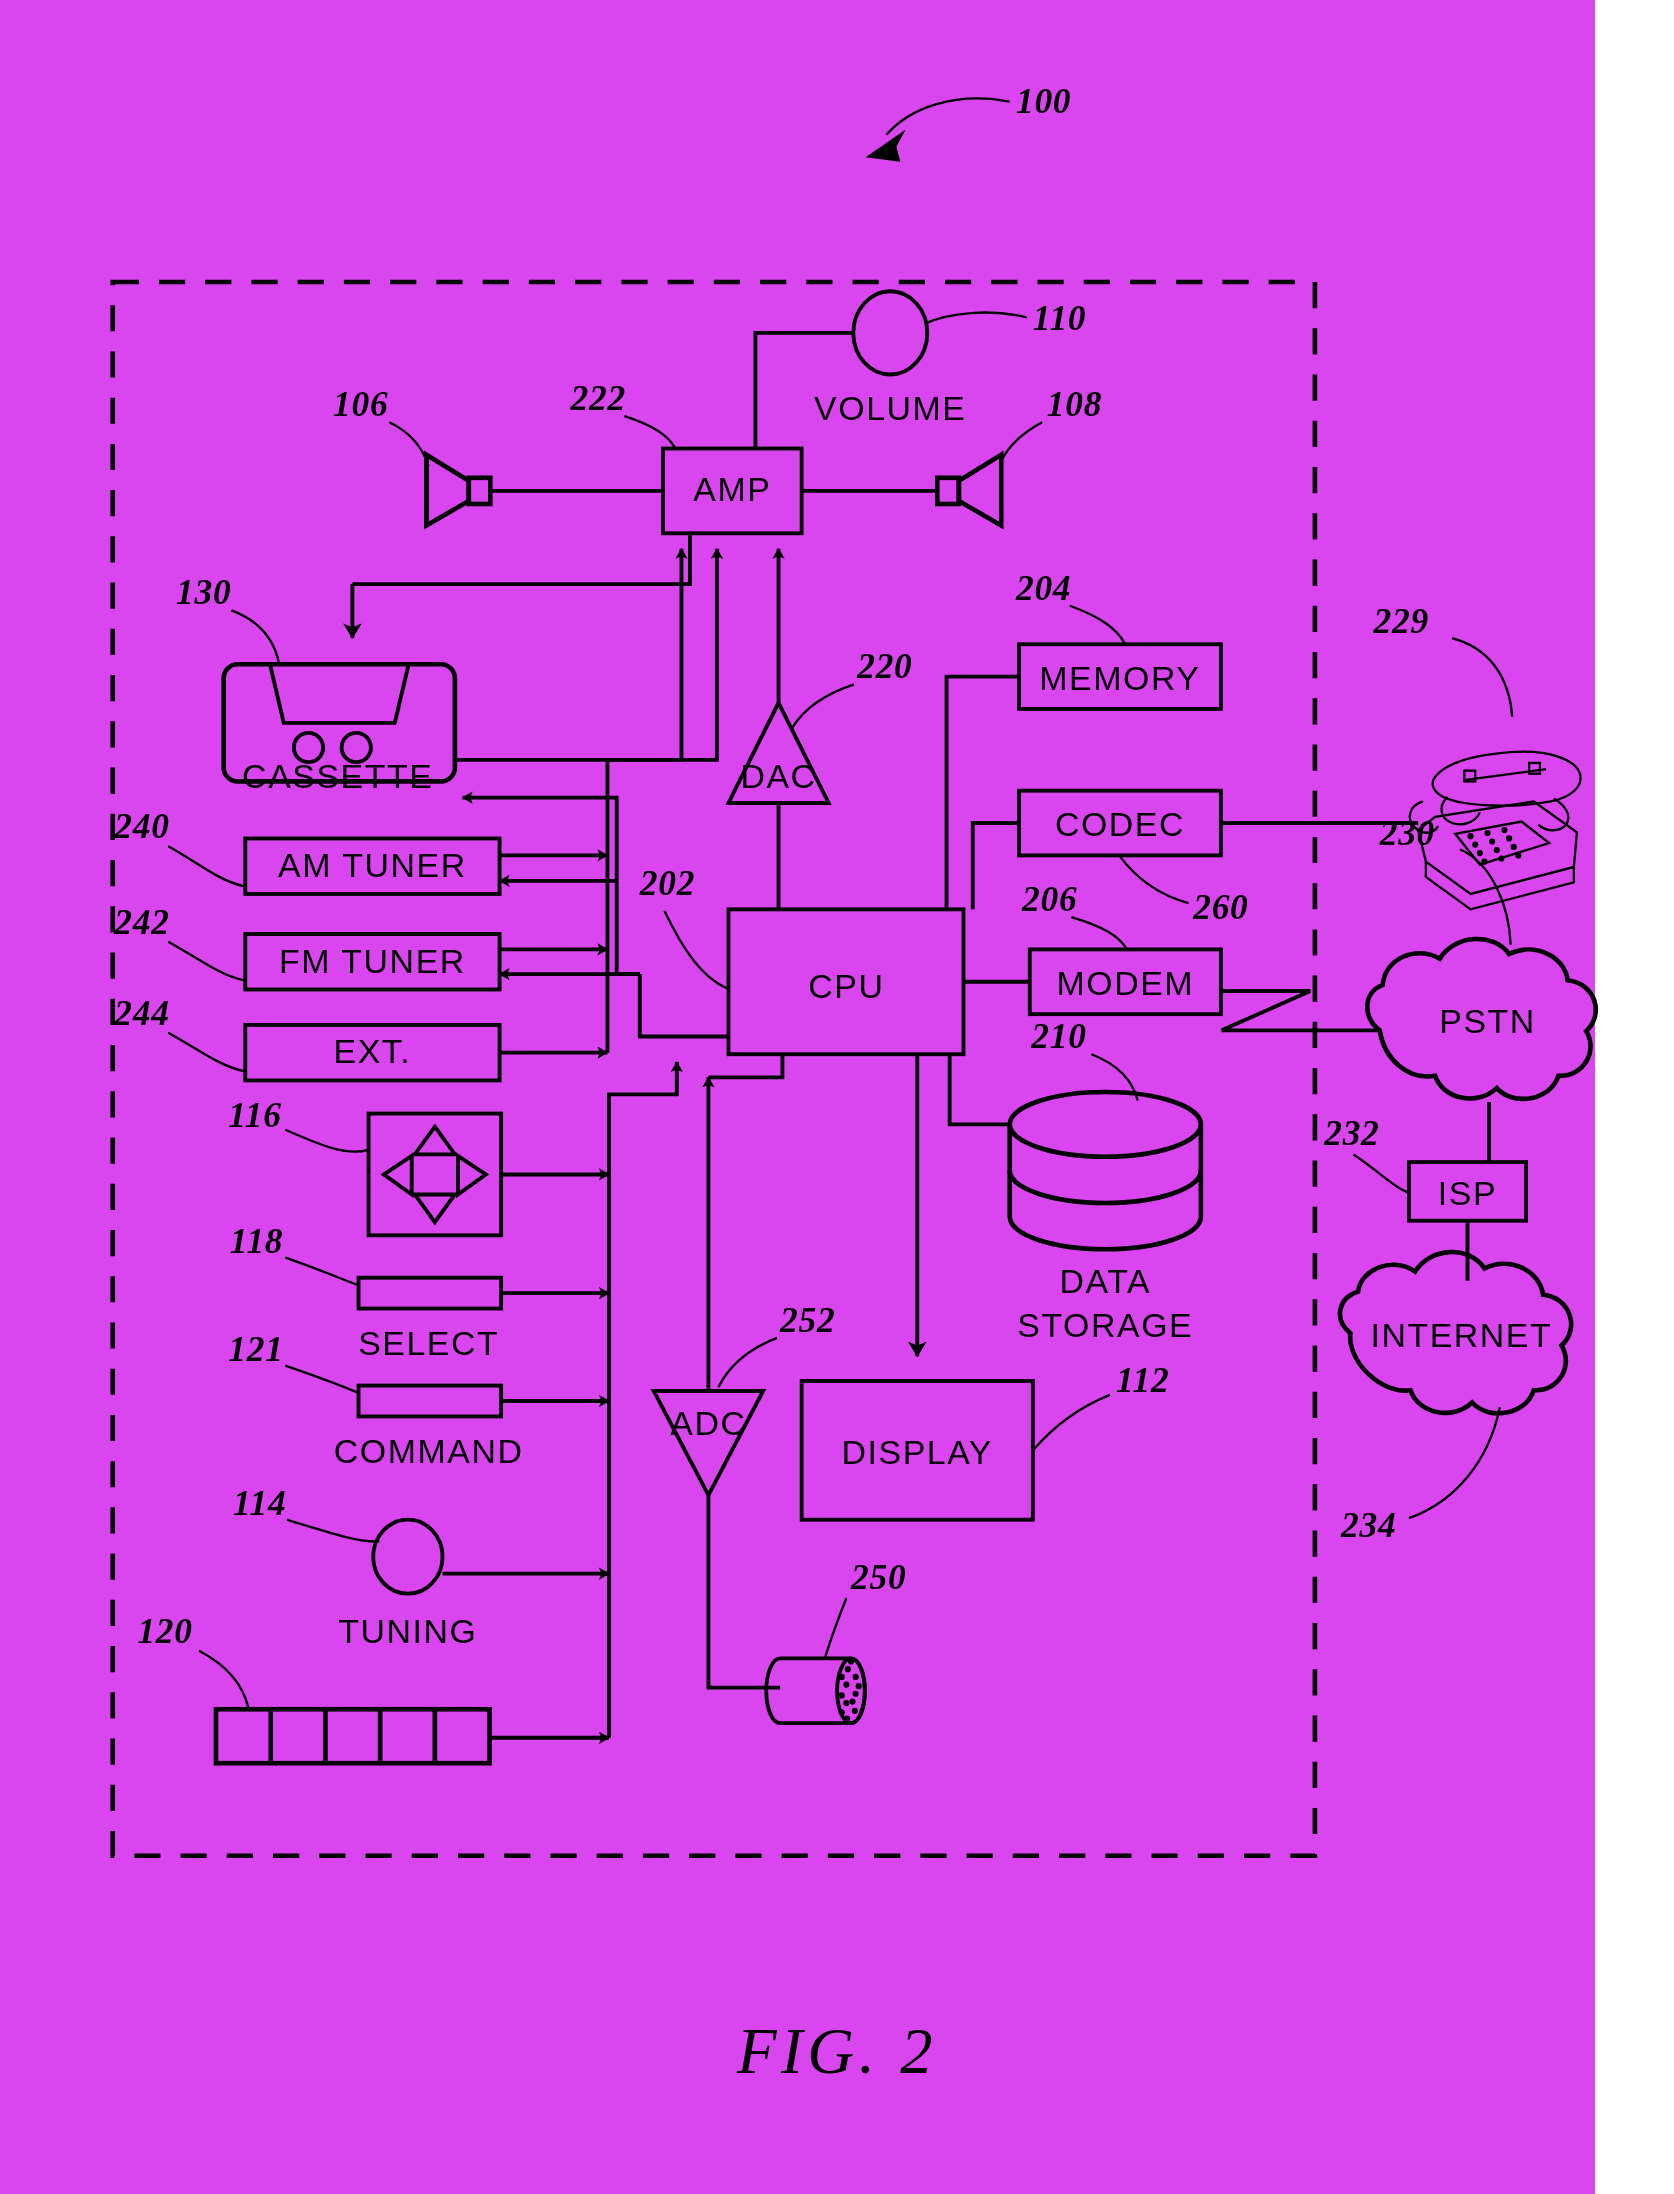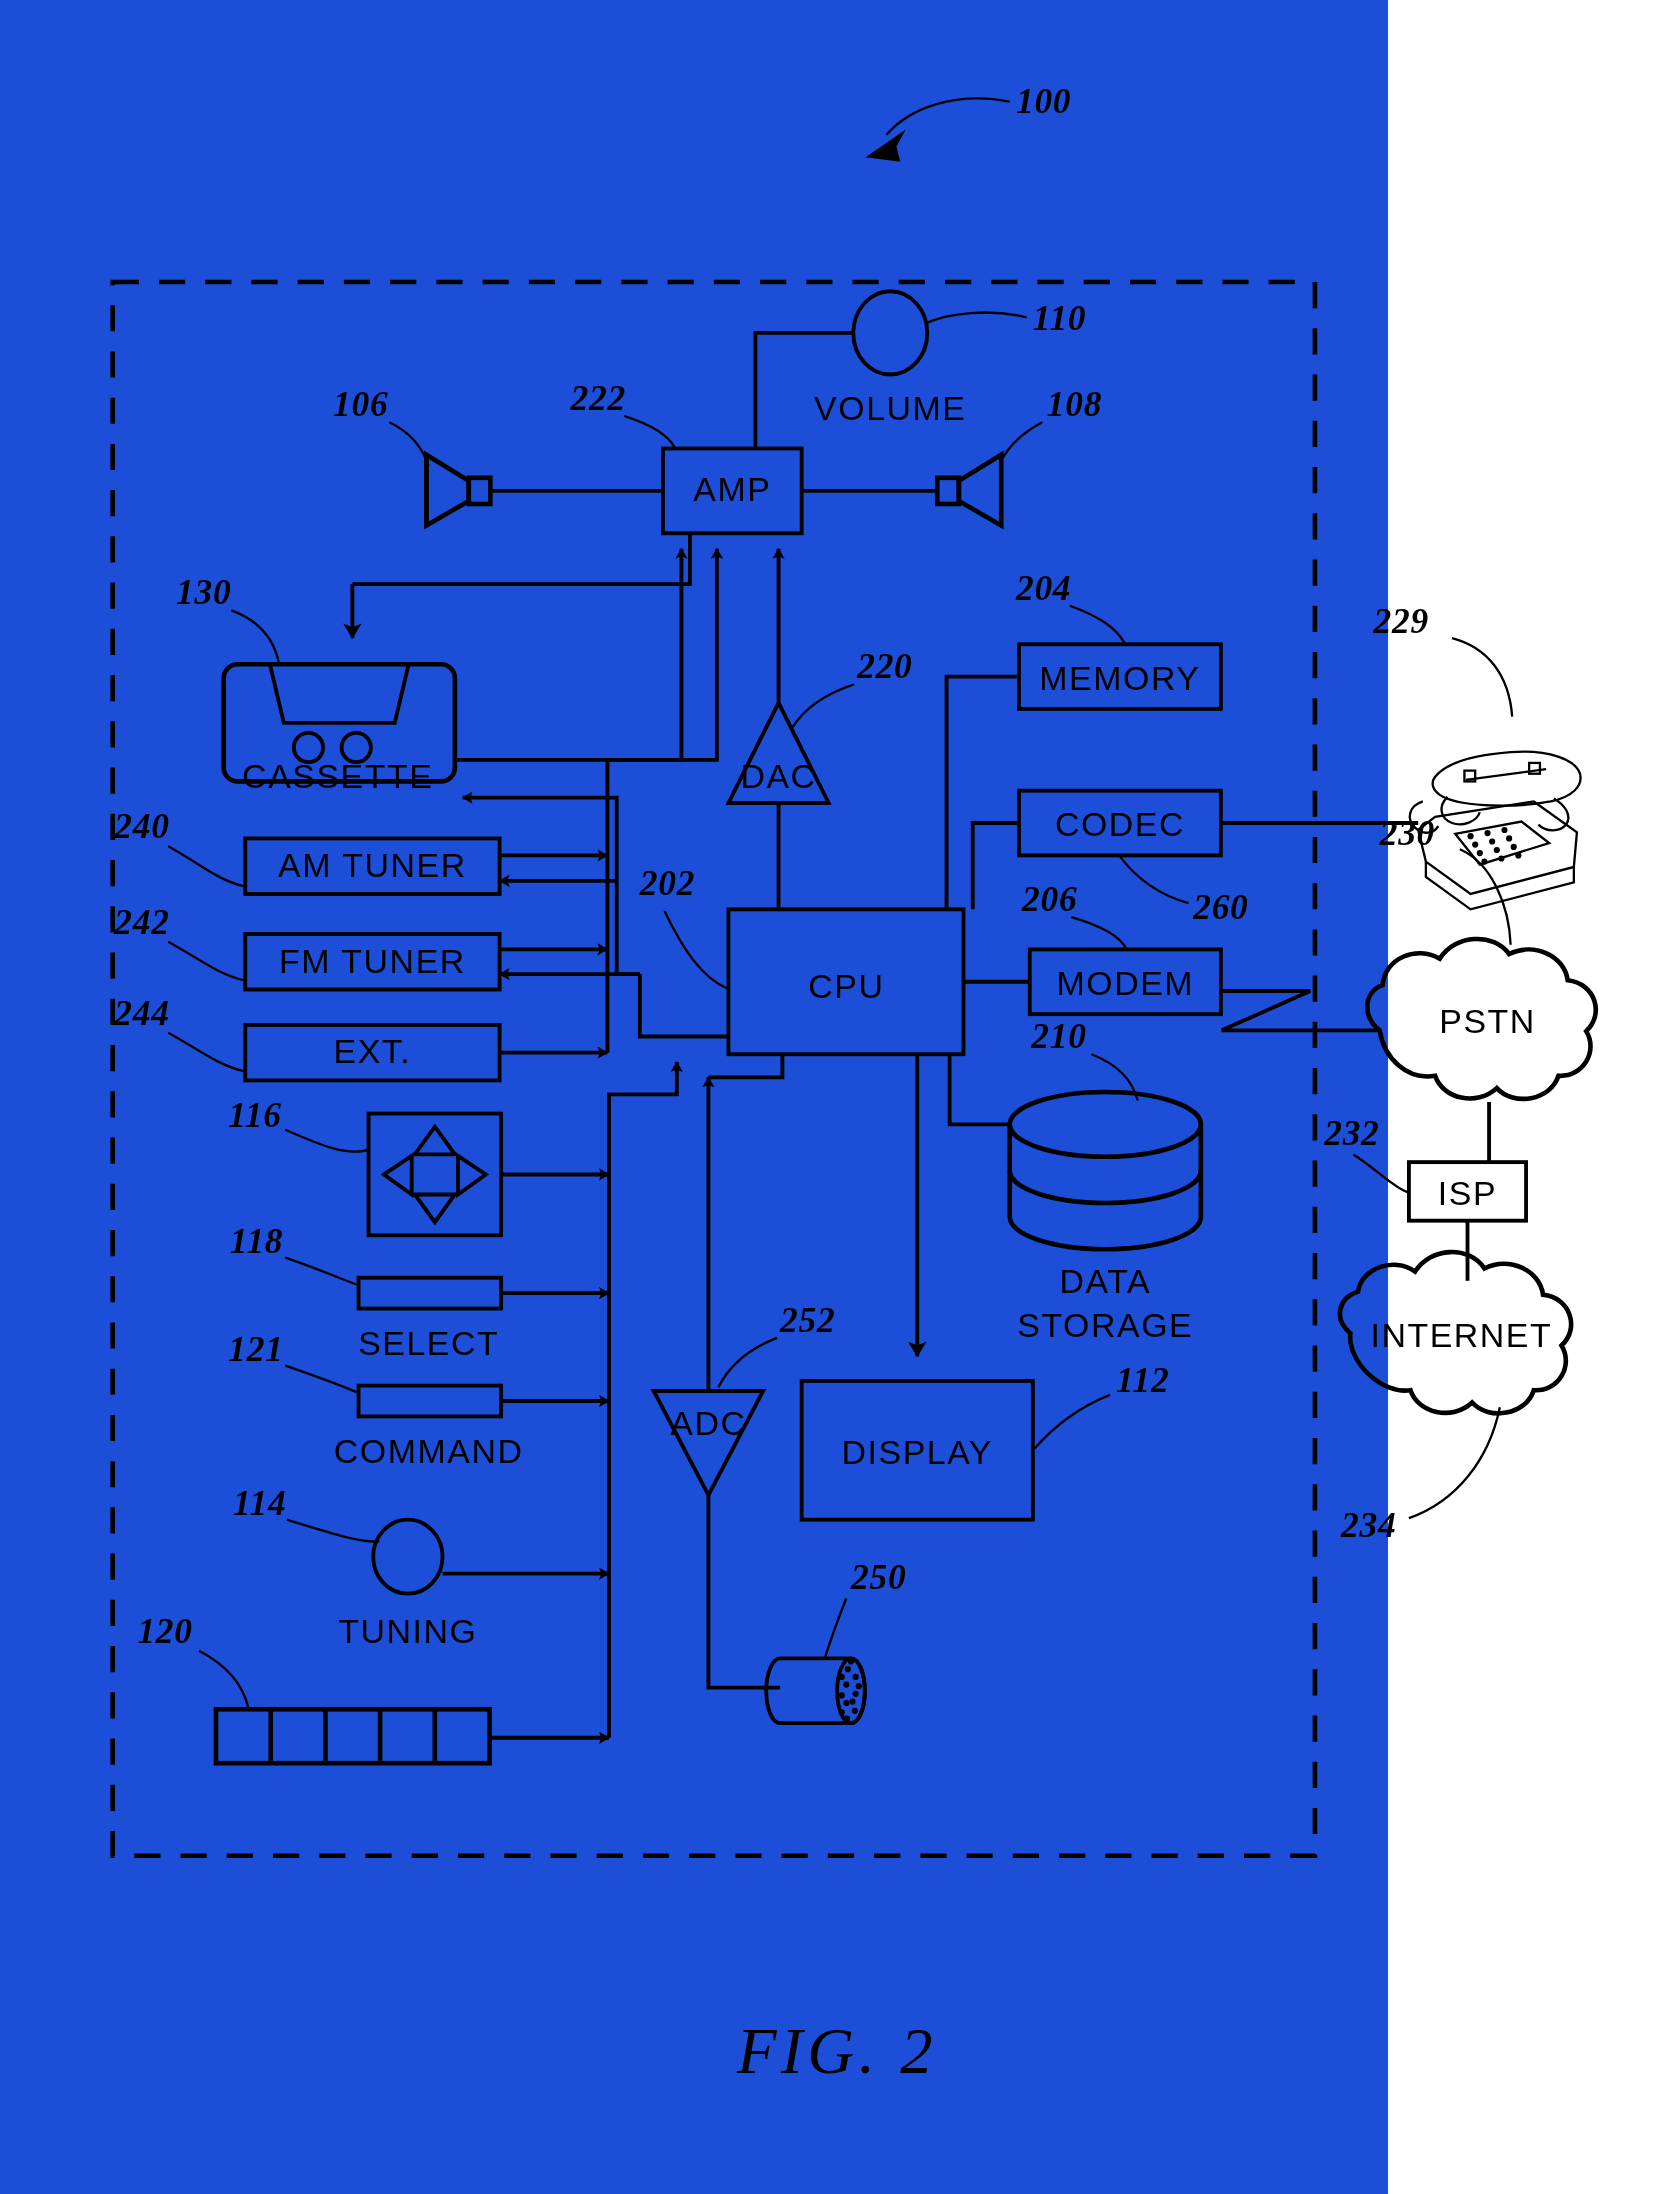--- a/index.html
+++ b/index.html
@@ -8,23 +8,23 @@
     background: #ffffff;
   }
   body {
     width: 1675px;
     height: 2194px;
     font-family: "Liberation Sans", sans-serif;
     overflow: hidden;
   }
   #figure-root {
     position: relative;
-    width: 1388px;
+    width: 1595px;
     height: 2194px;
-    background: #1d4ed8;
+    background: #d946ef;
   }
   svg.diagram {
     display: block;
     width: 1675px;
     height: 2194px;
   }
   .blk {
     fill: none;
     stroke: #000000;
     stroke-width: 5;

